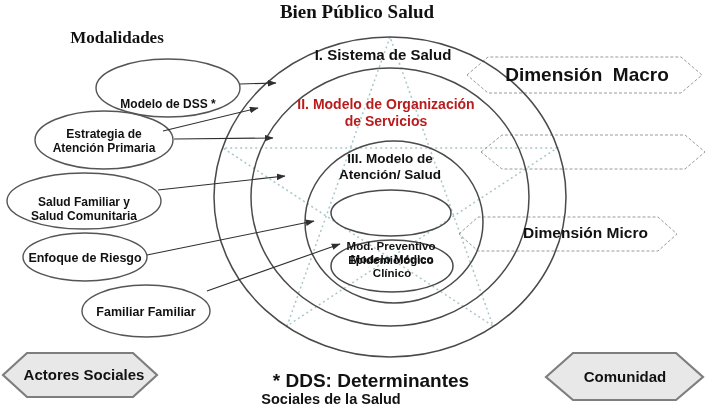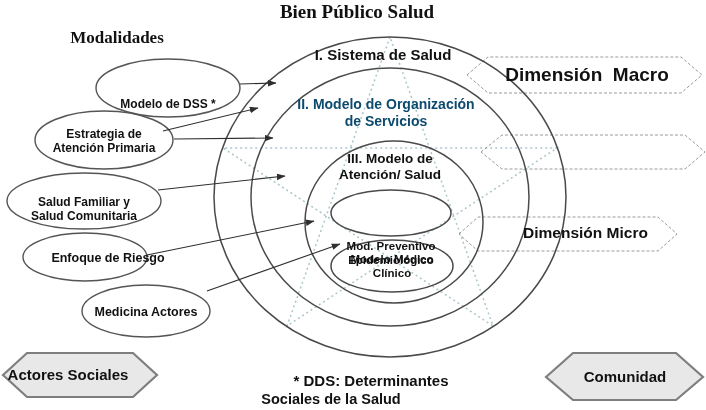--- a/index.html
+++ b/index.html
@@ -8,21 +8,21 @@
     font-family:"Liberation Sans", sans-serif; overflow:hidden;
   }
   .stage svg { position:absolute; left:0; top:0; }
   .lbl {
     position:absolute; transform:translate(-50%,-50%);
     font-family:"Liberation Sans", sans-serif; font-weight:bold; color:#111;
     text-align:center; white-space:pre-line; line-height:1.18; letter-spacing:0px;
   }
   .serif { font-family:"Liberation Serif", serif; }
   .banner-lbl { white-space:pre; }
-  .lvl2 { color:#0c4a6e; }
+  .lvl2 { color:#b91c1c; }
 </style>
 </head>
 <body>
 
 <div class="stage">
 
   <svg width="706" height="410" viewBox="0 0 706 410">
     <defs>
       <marker id="ah" markerWidth="9" markerHeight="8" refX="7.5" refY="3" orient="auto">
         <path d="M0,0 L8,3 L0,6 z" fill="#2f2f2f"></path>
@@ -61,35 +61,35 @@
 
   <div class="lbl serif" style="left:357px; top:12px; font-size:19px;">Bien Público Salud</div>
 
   <div class="lbl serif" style="left:117px; top:38px; font-size:17px;">Modalidades</div>
 
   <div class="lbl" style="left:168px; top:88px; font-size:12px;margin-top:16px;">Modelo de DSS *</div>
   <div class="lbl" style="left:104px; top:141px; font-size:12px;">Estrategia de
 Atención Primaria</div>
   <div class="lbl" style="left:84px; top:201px; font-size:12px;margin-top:8px;">Salud Familiar y
 Salud Comunitaria</div>
-  <div class="lbl" style="left:85px; top:258px; font-size:12.5px;margin-left:23px;">Enfoque de Riesgo</div>
-  <div class="lbl" style="left:146px; top:312px; font-size:12.5px;">Medicina Actores</div>
+  <div class="lbl" style="left:85px; top:258px; font-size:12.5px;">Enfoque de Riesgo</div>
+  <div class="lbl" style="left:146px; top:312px; font-size:12.5px;">Familiar Familiar</div>
 
   <div class="lbl" style="left:383px; top:55px; font-size:15px;text-align:right;">I. Sistema de Salud</div>
   <div class="lbl lvl2" style="left:386px; top:113px; font-size:14px;">II. Modelo de Organización
 de Servicios</div>
   <div class="lbl" style="left:390px; top:167px; font-size:13.5px;">III. Modelo de
 Atención/ Salud</div>
   <div class="lbl" style="left:391px; top:214px; font-size:11.5px;margin-top:40px;">Mod. Preventivo
 Epidemiológico</div>
   <div class="lbl" style="left:392px; top:267px; font-size:11.5px;">Modelo Médico
 Clínico</div>
 
   <div class="lbl banner-lbl" style="left:587px; top:75px; font-size:19px;">Dimensión  Macro</div>
   <div class="lbl banner-lbl" style="left:570px; top:233px; font-size:15.5px;padding-left:31px;">Dimensión Micro</div>
 
-  <div class="lbl" style="left:68px; top:375px; font-size:15px;">Actores Sociales</div>
+  <div class="lbl" style="left:84px; top:375px; font-size:15px;">Actores Sociales</div>
   <div class="lbl" style="left:625px; top:377px; font-size:15px;">Comunidad</div>
 
-  <div class="lbl" style="left:371px; top:381px; font-size:15px;">* DDS: Determinantes</div>
+  <div class="lbl" style="left:371px; top:381px; font-size:19px;">* DDS: Determinantes</div>
   <div class="lbl" style="left:331px; top:400px; font-size:14.5px;">Sociales de la Salud</div>
 
 </div>
 
 </body></html>

